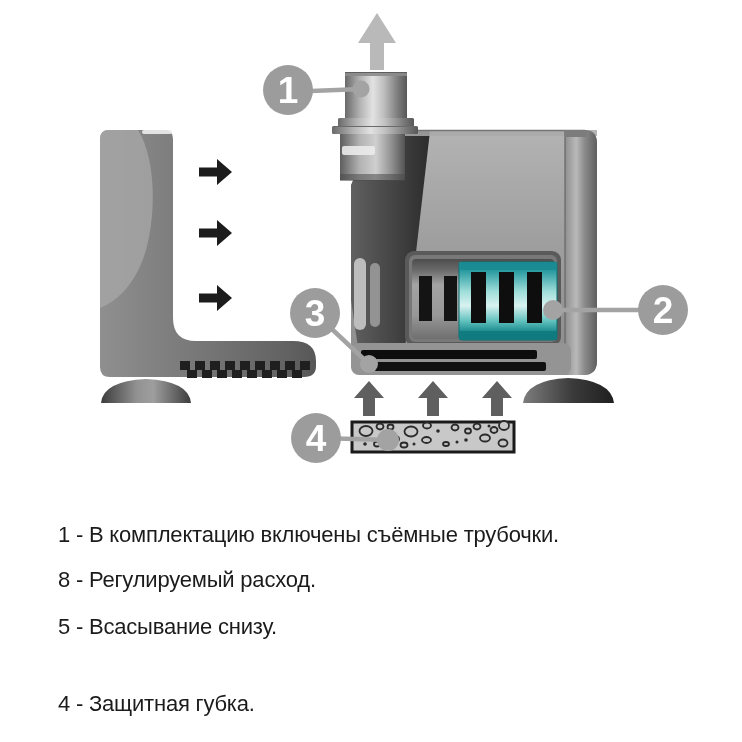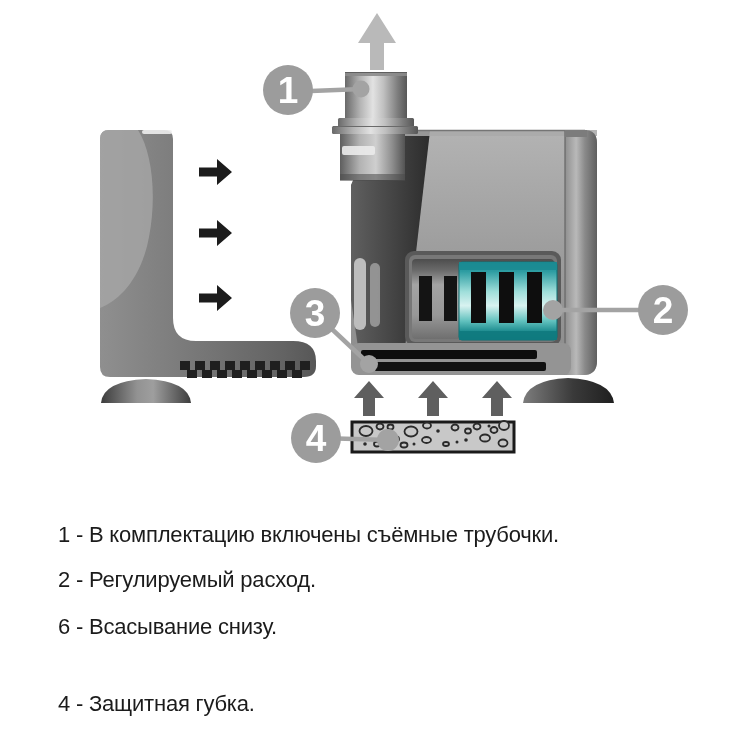--- a/index.html
+++ b/index.html
@@ -243,16 +243,16 @@
       <text x="288" y="103">1</text>
       <text x="663" y="323">2</text>
       <text x="315" y="326">3</text>
       <text x="316" y="451">4</text>
     </g>
   </g>
 </svg>
 
 <div class="legend">
   <div class="legend-item" style="top:521px">1 - В комплектацию включены съёмные трубочки.</div>
-  <div class="legend-item" style="top:566px">2 - Регулируемый расход.</div>
-  <div class="legend-item" style="top:613px">6 - Всасывание снизу.</div>
+  <div class="legend-item" style="top:566px">8 - Регулируемый расход.</div>
+  <div class="legend-item" style="top:613px">5 - Всасывание снизу.</div>
   <div class="legend-item" style="top:690px">4 - Защитная губка.</div>
 </div>
 
 </body></html>

